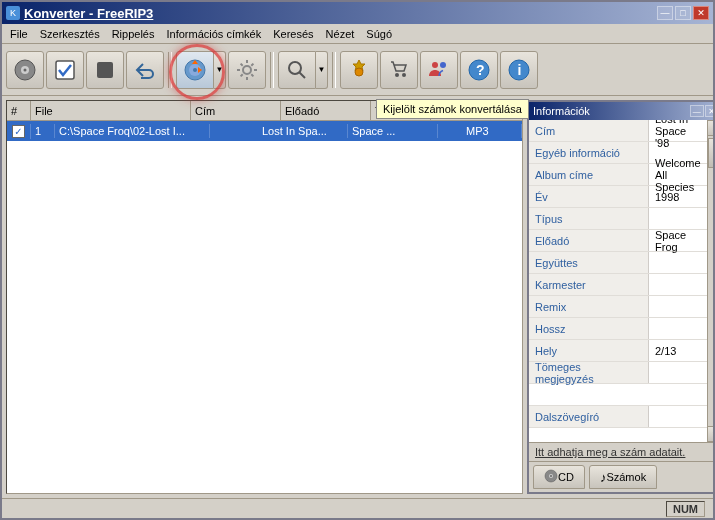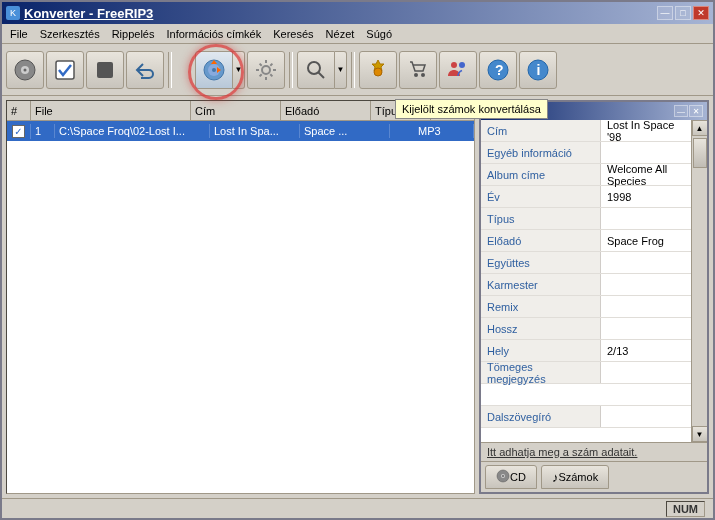--- a/index.html
+++ b/index.html
@@ -448,21 +448,21 @@
       </svg>
     </div>
     <div class="tb-btn">
       <svg width="24" height="24" viewBox="0 0 24 24">
         <path d="M10 6L4 12l6 6" stroke="#336699" stroke-width="2" fill="none"></path>
         <path d="M4 12h12a4 4 0 0 1 0 8H8" stroke="#336699" stroke-width="2" fill="none"></path>
       </svg>
     </div>
     <div class="tb-separator"></div>
 
-    <div style="position:relative; display:flex; margin-left:19px;">
+    <div style="position:relative; display:flex; ">
       <div class="tb-btn-with-arrow">
         <div class="tb-btn tb-btn-convert" style="background: linear-gradient(to bottom, #e0e8f0, #b8c8d8);">
           <svg width="26" height="26" viewBox="0 0 26 26">
             <circle cx="13" cy="13" r="10" fill="#6699cc" stroke="#4477aa" stroke-width="1"></circle>
             <circle cx="13" cy="13" r="6" fill="#88aadd"></circle>
             <circle cx="13" cy="13" r="2" fill="#4477aa"></circle>
             <path d="M13 3 L16 7 L10 7 Z" fill="#ff6600"></path>
             <path d="M20 13 L16 10 L16 16 Z" fill="#ff6600"></path>
           </svg>
         </div>
@@ -531,21 +531,21 @@
         <div class="col-header col-cim">Cím</div>
         <div class="col-header col-eloado">Előadó</div>
         <div class="col-header col-tipus">Típus</div>
       </div>
       <div class="file-row">
         <div class="file-cell checkbox-cell">
           <div class="checkbox">✓</div>
         </div>
         <div class="file-cell" style="width:24px;">1</div>
         <div class="file-cell" style="width:155px;">C:\Space Froq\02-Lost I...</div>
-        <div class="file-cell" style="width:90px;">Lost In Spa...</div>
+        <div class="file-cell" style="width:90px;margin-left:48px;">Lost In Spa...</div>
         <div class="file-cell" style="width:90px;">Space ...</div>
         <div class="file-cell" style="width:60px;margin-left:24px;">MP3</div>
       </div>
     </div>
 
     <div class="info-panel">
       <div class="info-title-bar">
         <span class="info-title-text">Információk</span>
         <div class="info-title-btns">
           <div class="info-title-btn">—</div>

